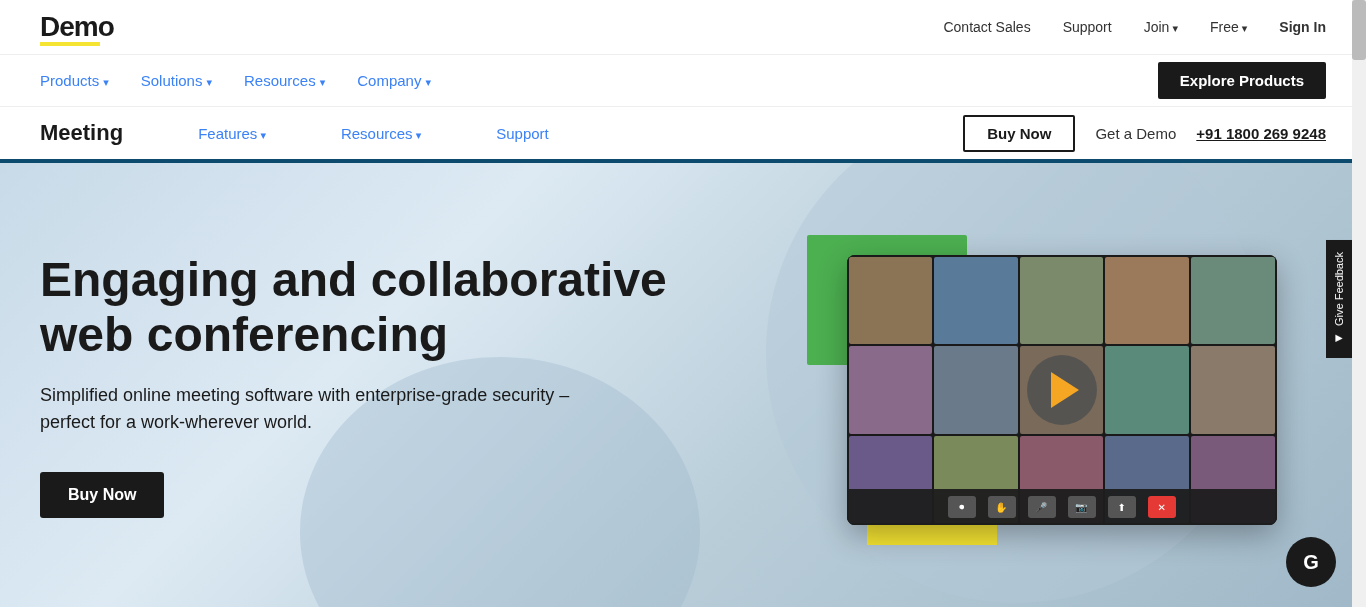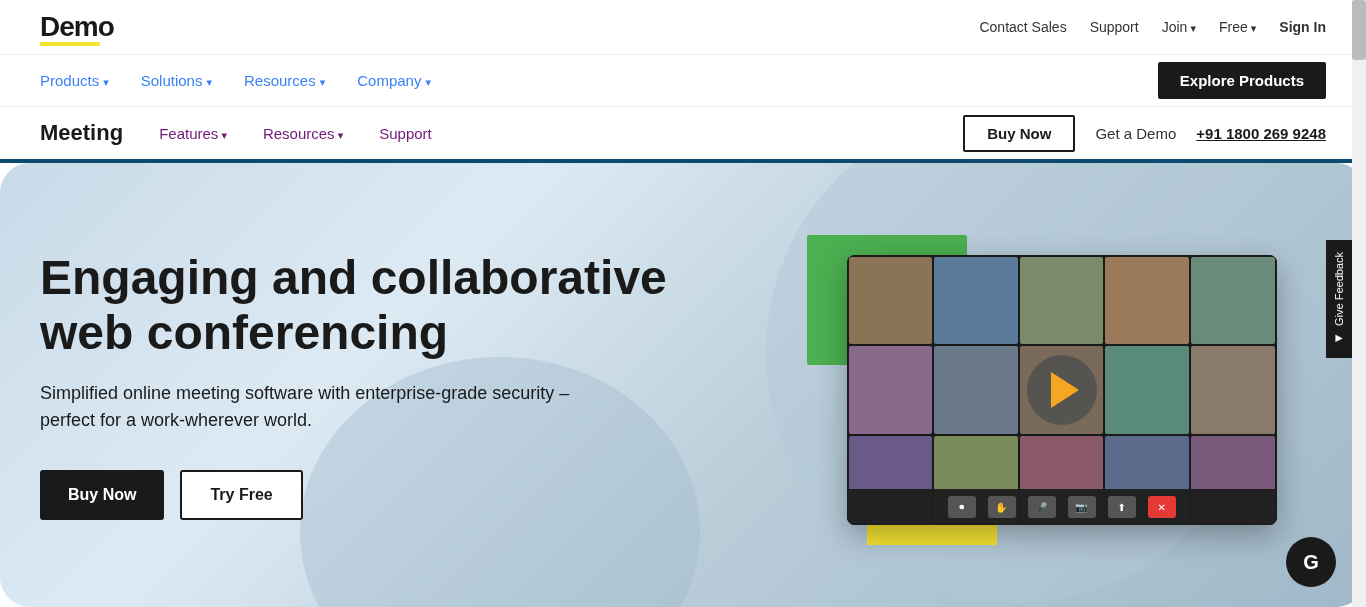--- a/index.html
+++ b/index.html
@@ -27,21 +27,21 @@
       width: 60px;
       height: 4px;
       background: #f5e432;
       position: absolute;
       bottom: -3px;
       left: 0;
     }
     .top-right-links {
       display: flex;
       align-items: center;
-      gap: 23px;
+      gap: 32px;
     }
     .top-right-links a {
       text-decoration: none;
       color: #333;
       font-size: 14px;
     }
     .top-right-links .with-arrow::after {
       content: ' ▾';
       font-size: 11px;
     }
@@ -99,22 +99,23 @@
       align-items: center;
       gap: 36px;
     }
     .sub-nav-brand {
       font-size: 22px;
       font-weight: 700;
       color: #1a1a1a;
     }
     .sub-nav-left a {
       text-decoration: none;
-      color: #701a75;
+      color: #3b82f6;
       font-size: 15px;
+      margin-left: 39px;
     }
     .sub-nav-left a .arrow::after { content: ' ▾'; font-size: 11px; }
     .sub-nav-right {
       display: flex;
       align-items: center;
       gap: 20px;
     }
     .buy-now-outline {
       border: 2px solid #1a1a1a;
       background: #fff;
@@ -139,21 +140,20 @@
 
     
     .hero {
       background: linear-gradient(135deg, #c8dae8 0%, #ddeaf4 30%, #b8cdd8 60%, #a0b8c8 100%);
       min-height: 444px;
       display: flex;
       align-items: center;
       padding: 60px 40px 60px 40px;
       position: relative;
       overflow: hidden;
-      border-radius: 30px;
     }
     .hero::before {
       content: '';
       position: absolute;
       top: -60px;
       right: 200px;
       width: 500px;
       height: 500px;
       background: rgba(180,200,215,0.5);
       border-radius: 50%;
@@ -466,21 +466,20 @@
     <a href="#" class="phone-link">+91 1800 269 9248</a>
   </div>
 </nav>
 
 <section class="hero">
   <div class="hero-content">
     <h1 class="hero-title">Engaging and collaborative web conferencing</h1>
     <p class="hero-subtitle">Simplified online meeting software with enterprise-grade security – perfect for a work-wherever world.</p>
     <div class="hero-buttons">
       <button class="hero-btn-primary">Buy Now</button>
-      <button class="hero-btn-secondary">Try Free</button>
     </div>
   </div>
 
   <div class="hero-image-area">
     <div class="video-container">
       <div class="green-rect"></div>
       <div class="yellow-rect"></div>
       <div class="laptop-screen">
         <div class="video-grid">
           <div class="video-cell"></div>

